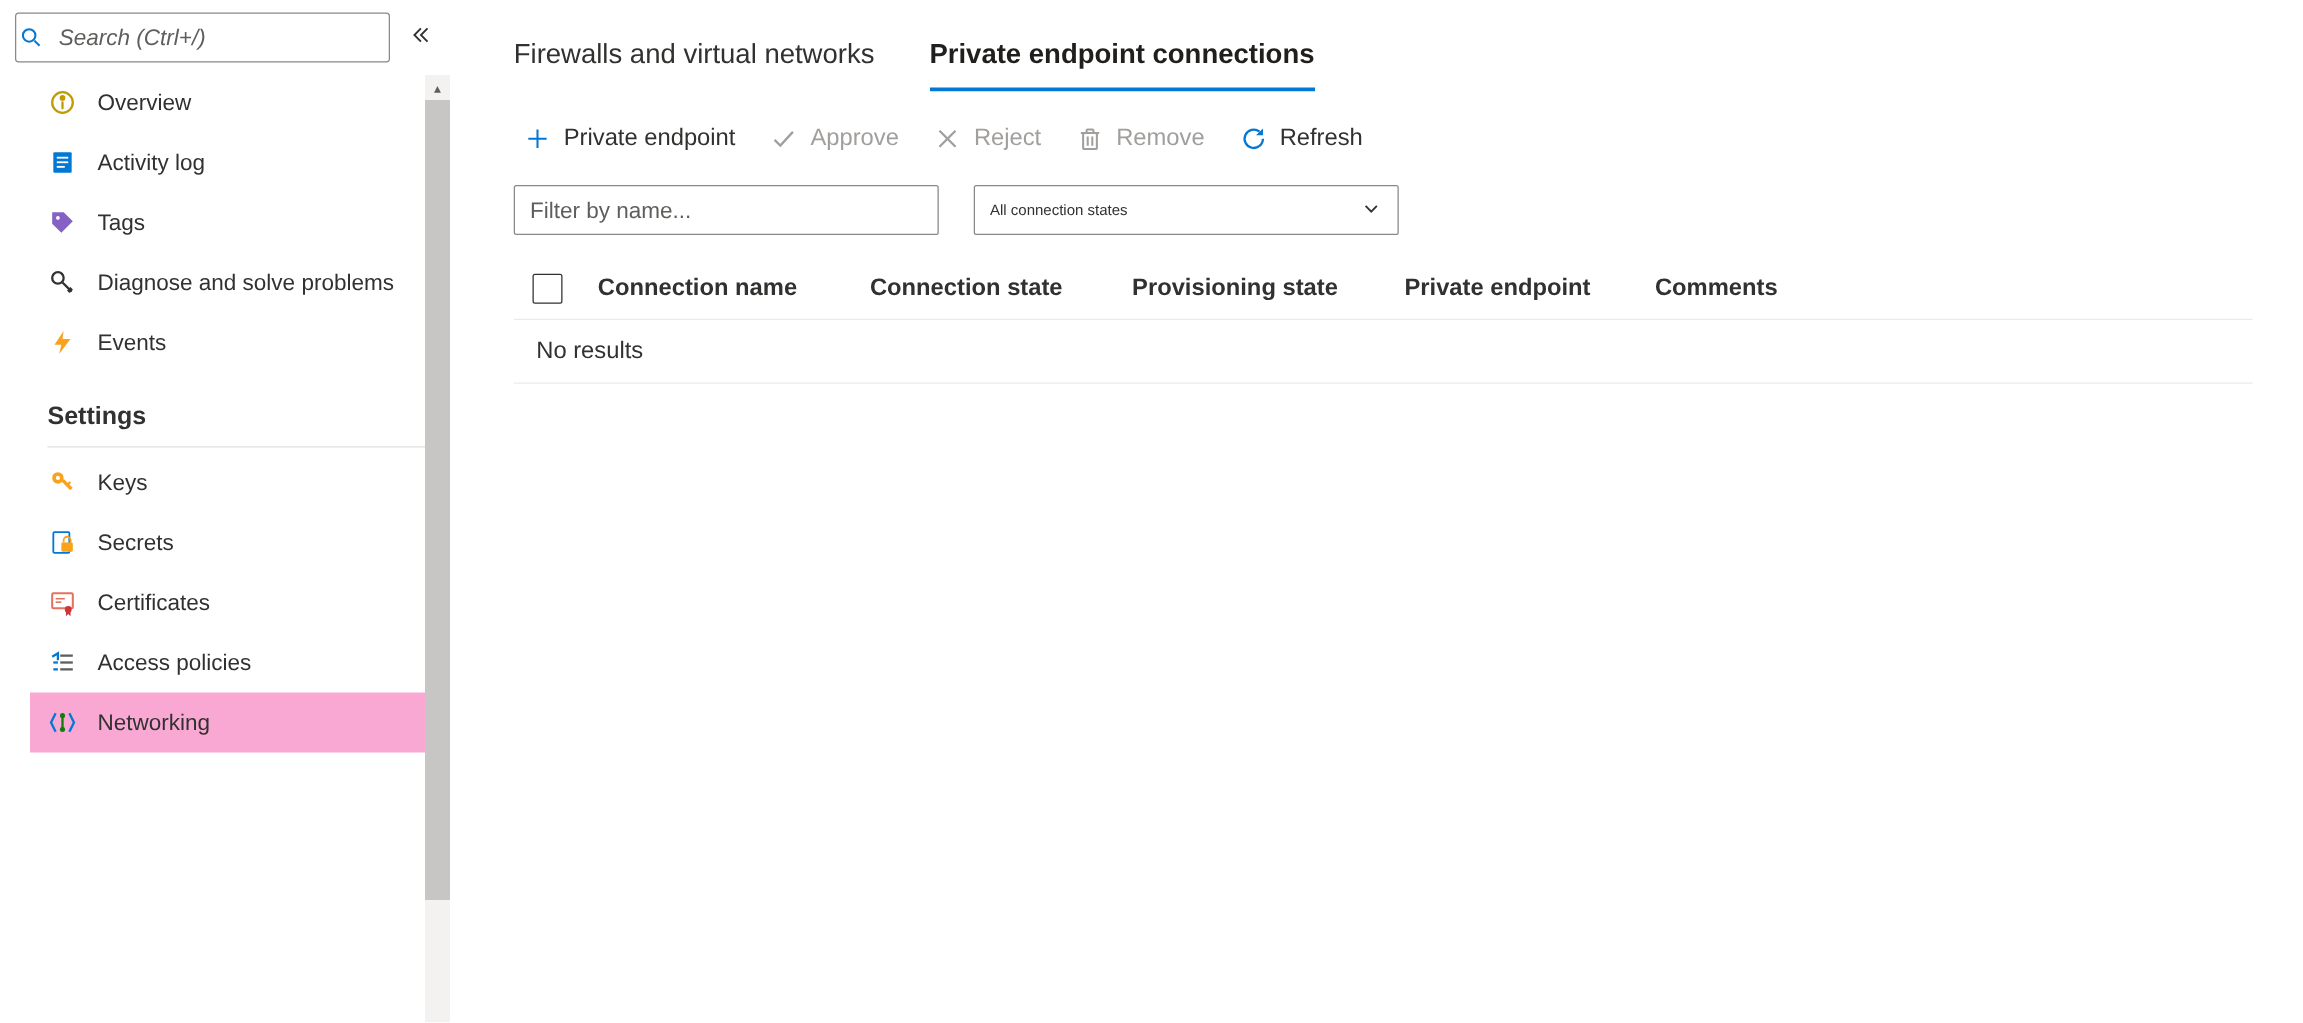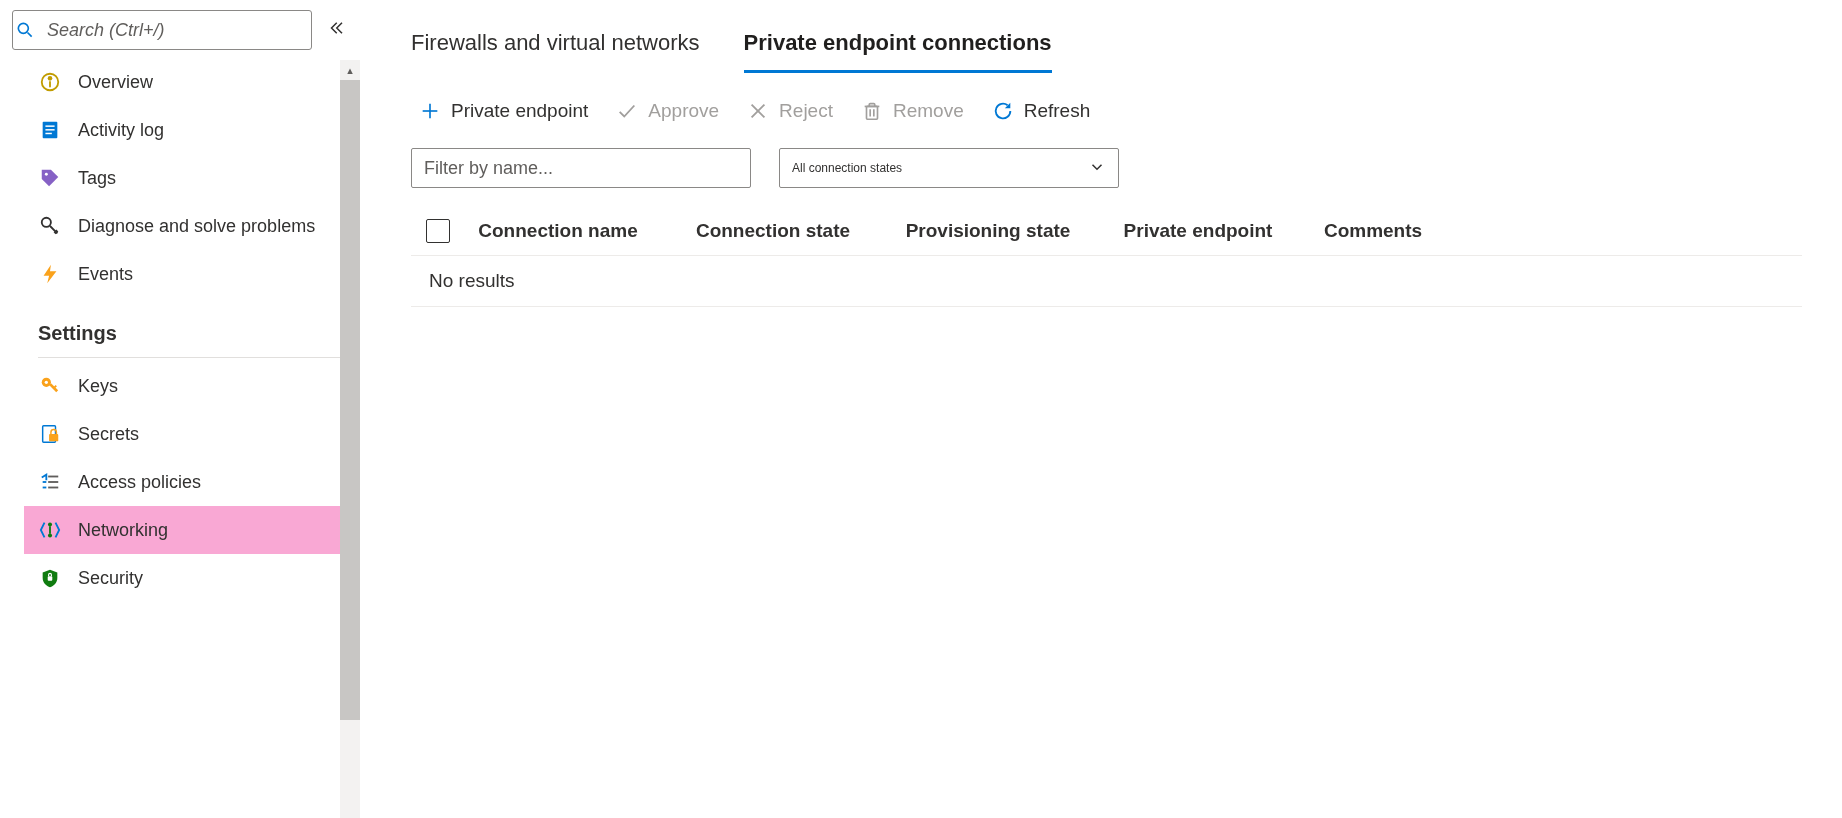--- a/index.html
+++ b/index.html
@@ -151,20 +151,32 @@
               <rect x="4" y="3" width="14" height="18" rx="1" fill="none" stroke="#0078d4" stroke-width="1.6"></rect>
               <rect x="11" y="12" width="10" height="8" rx="1" fill="#faa21b"></rect>
               <path d="M13 12 v-2 a3 3 0 0 1 6 0 v2" fill="none" stroke="#faa21b" stroke-width="1.6"></path>
             </svg>
         </span>
         <span>Secrets</span>
       </div>
       <div class="nav-item">
         <span class="nav-icon">
           <svg viewBox="0 0 24 24" width="22" height="22">
+              <rect x="3" y="4" width="18" height="13" rx="1" fill="none" stroke="#e3735e" stroke-width="1.8"></rect>
+              <rect x="6" y="8" width="8" height="1.4" fill="#e3735e"></rect>
+              <rect x="6" y="11" width="5" height="1.4" fill="#e3735e"></rect>
+              <circle cx="17" cy="18" r="3" fill="#d13438"></circle>
+              <path d="M15 20 L15 24 L17 22 L19 24 L19 20" fill="#d13438"></path>
+            </svg>
+        </span>
+        <span>Certificates</span>
+      </div>
+      <div class="nav-item">
+        <span class="nav-icon">
+          <svg viewBox="0 0 24 24" width="22" height="22">
               <path d="M3 7 L8 4 L8 10" fill="none" stroke="#0078d4" stroke-width="2"></path>
               <rect x="10" y="5" width="11" height="2" fill="#605e5c"></rect>
               <rect x="10" y="11" width="11" height="2" fill="#605e5c"></rect>
               <rect x="10" y="17" width="11" height="2" fill="#605e5c"></rect>
               <rect x="4" y="11" width="4" height="2" fill="#0078d4"></rect>
               <rect x="4" y="17" width="4" height="2" fill="#0078d4"></rect>
             </svg>
         </span>
         <span>Access policies</span>
       </div>
@@ -172,30 +184,20 @@
         <span class="nav-icon">
           <svg viewBox="0 0 24 24" width="22" height="22" fill="none" stroke-width="2">
               <polyline points="6 4 2 12 6 20" stroke="#0078d4"></polyline>
               <polyline points="18 4 22 12 18 20" stroke="#0078d4"></polyline>
               <circle cx="12" cy="6" r="2.2" fill="#107c10"></circle>
               <circle cx="12" cy="18" r="2.2" fill="#107c10"></circle>
               <line x1="12" y1="8" x2="12" y2="16" stroke="#107c10"></line>
             </svg>
         </span>
         <span>Networking</span>
-      </div>
-      <div class="nav-item">
-        <span class="nav-icon">
-          <svg viewBox="0 0 24 24" width="22" height="22">
-              <path d="M12 3 L20 6 V12 C20 17 16 21 12 22 C8 21 4 17 4 12 V6 Z" fill="#107c10"></path>
-              <rect x="9.5" y="10" width="5" height="5" rx="1" fill="#fff"></rect>
-              <path d="M10.5 10 v-1.5 a1.5 1.5 0 0 1 3 0 V10" fill="none" stroke="#fff" stroke-width="1.3"></path>
-            </svg>
-        </span>
-        <span>Security</span>
       </div>
     </nav>
   </aside>
 
   <main class="main">
     <div class="tabs">
       <div class="tab">Firewalls and virtual networks</div>
       <div class="tab active">Private endpoint connections</div>
     </div>
 

